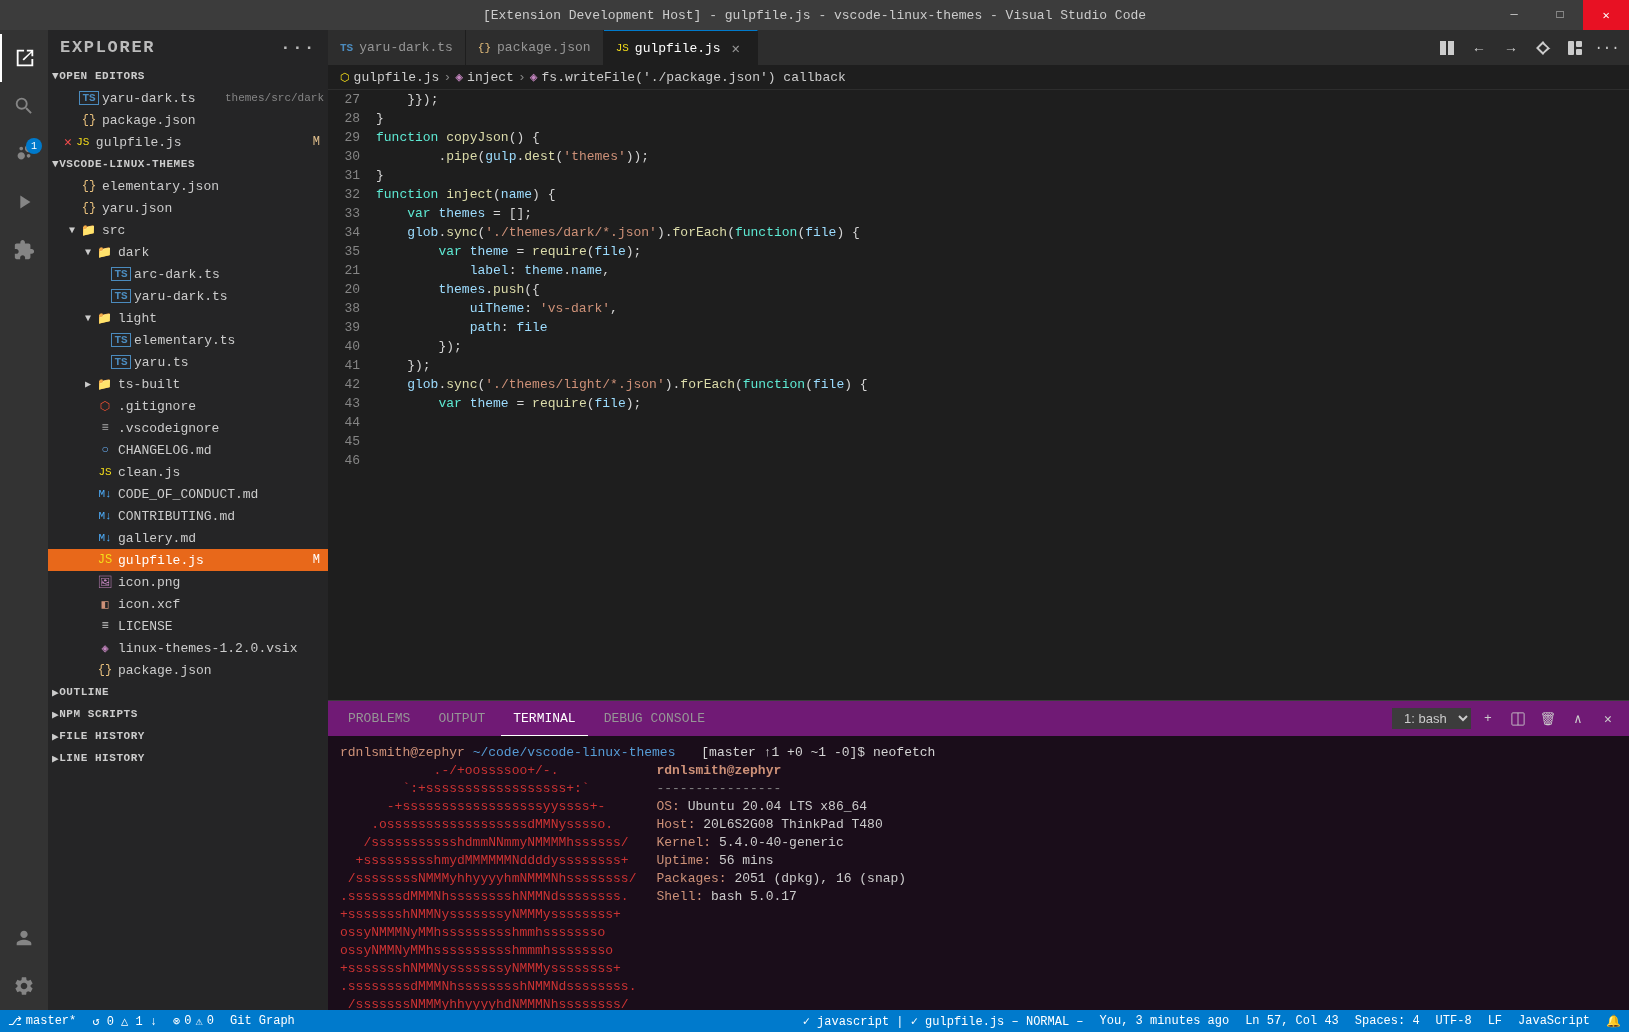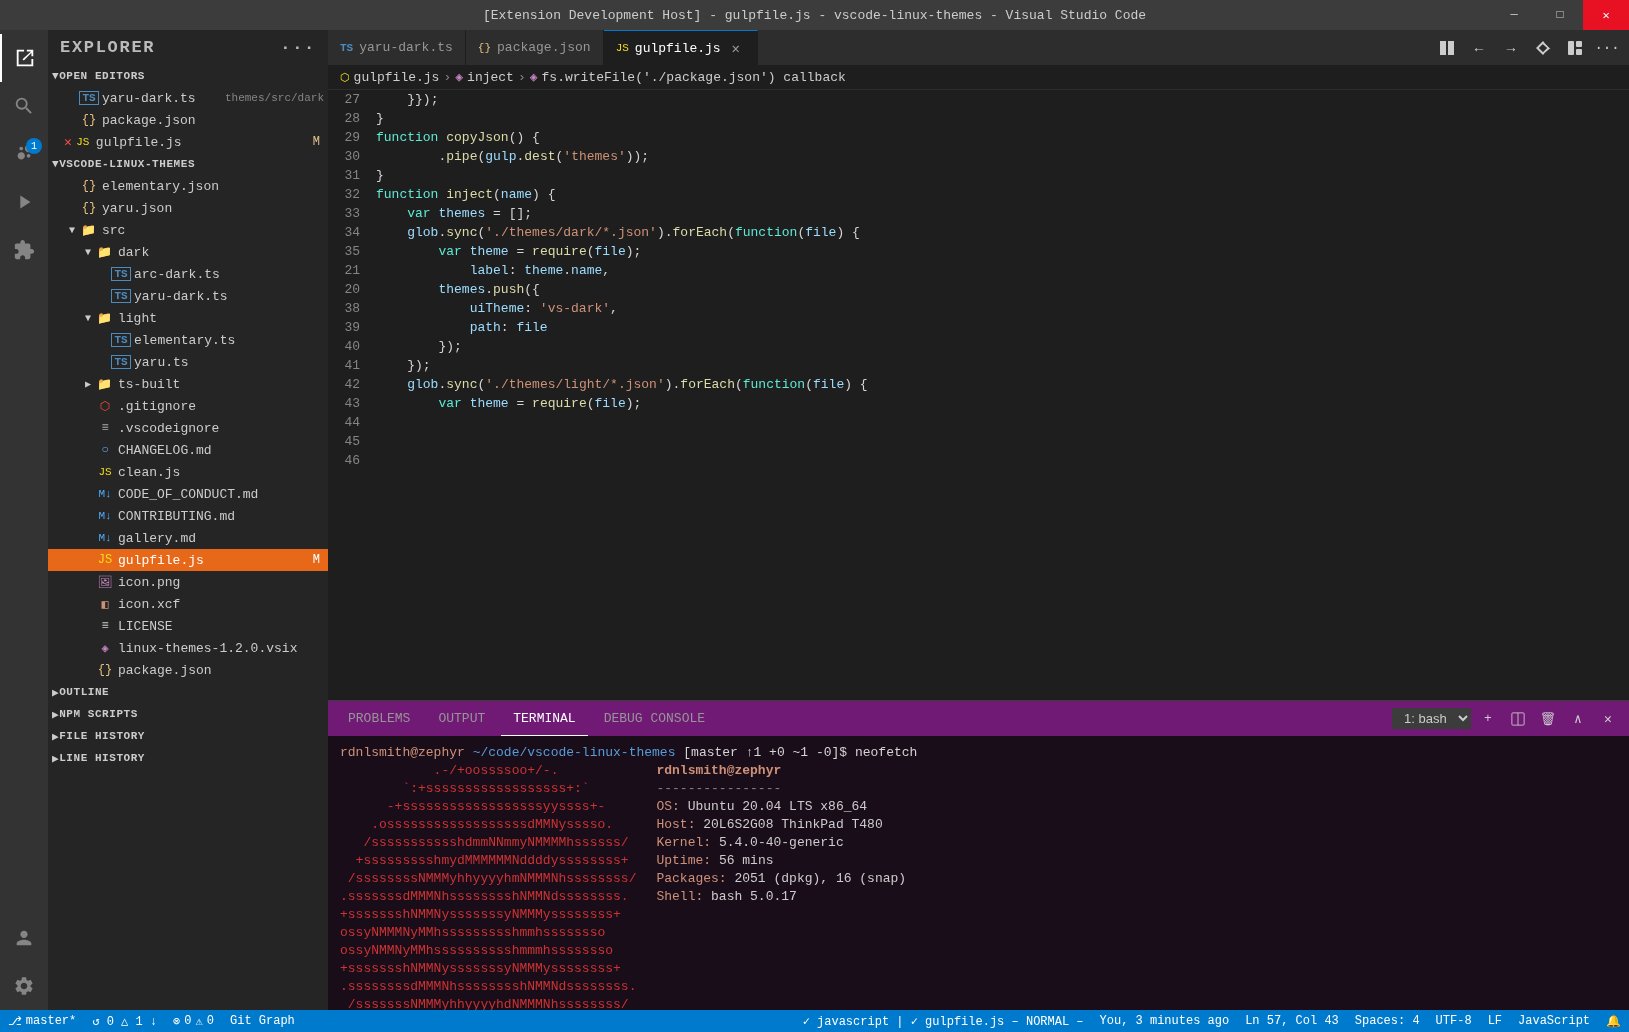--- a/index.html
+++ b/index.html
@@ -335,21 +335,21 @@
       font-size: 13px;
       line-height: 18px;
       background: #1a0d1a;
     }
     .term-line {
       white-space: pre;
       line-height: 18px;
     }
     .term-prompt { color: #ce9178; }
     .term-path { color: #569cd6; }
-    .term-branch { color: #d4d4d4; }
+    .term-branch { color: #d4d4d4; margin-left: 18px; }
     .term-cmd { color: #d4d4d4; }
     .term-ascii { color: #cc3333; }
 
     
     .status-bar {
       height: 22px;
       background: #007acc;
       display: flex;
       align-items: center;
       font-size: 12px;

